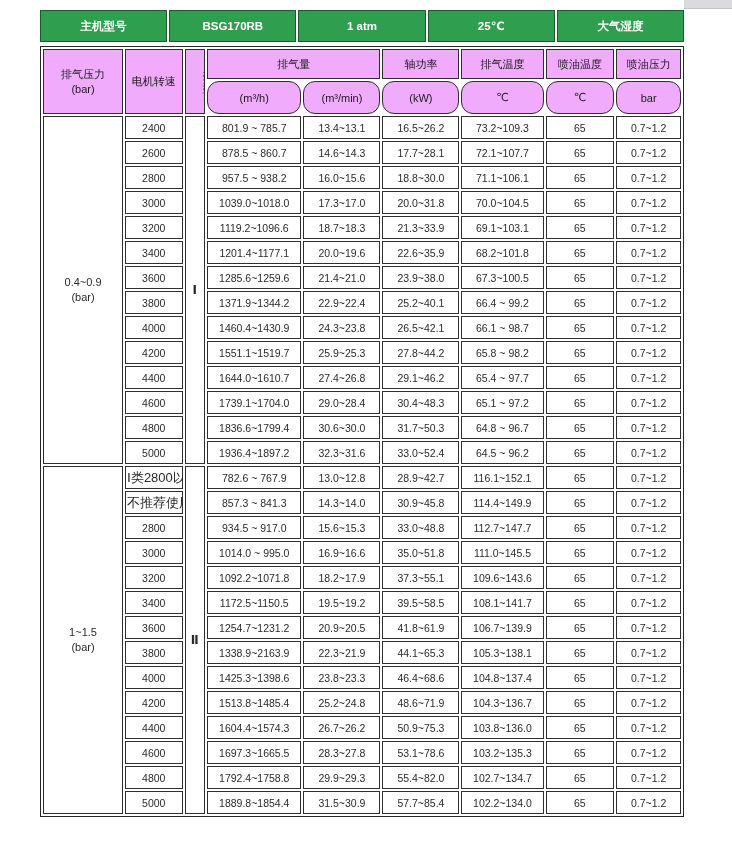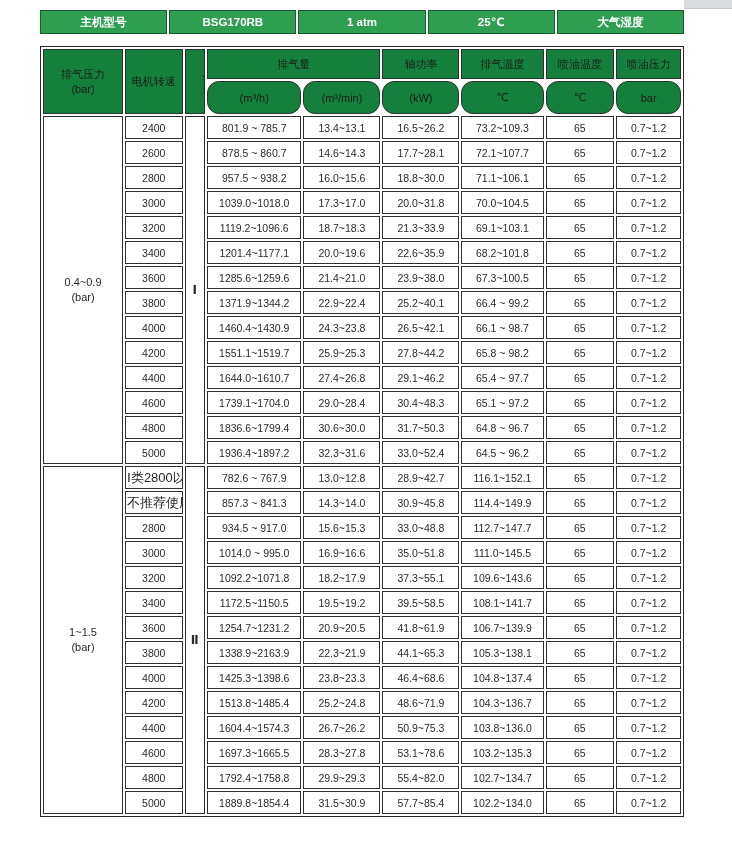--- a/index.html
+++ b/index.html
@@ -3,21 +3,21 @@
 <meta charset="utf-8">
 <style>
   html,body{margin:0;padding:0;}
   body{
     width:732px;height:842px;background:#ffffff;position:relative;
     font-family:"Liberation Sans","DejaVu Sans",sans-serif;
     -webkit-font-smoothing:antialiased;
   }
   
   .topbar{
-    position:absolute;left:40px;top:10px;width:644px;height:24px;
+    position:absolute;left:40px;top:10px;width:644px;height:32px;
     display:flex;gap:2px;box-sizing:border-box;
   }
   .topbar-cell{
     flex:1;background:#2f9e4f;border:1px solid #1a5c2e;color:#ffffff;
     font-size:11.5px;font-weight:bold;display:flex;align-items:center;
     justify-content:center;white-space:nowrap;overflow:hidden;box-sizing:border-box;
   }
   
   .corner-fragment{
     position:absolute;right:0;top:0;width:48px;height:9px;background:#d9dbde;
@@ -27,21 +27,21 @@
   .spec-table{
     position:absolute;left:40px;top:46px;width:644px;
     border-collapse:separate;border-spacing:2px;background:#ffffff;
     border:1px solid #262626;table-layout:fixed;
   }
   .spec-table th,.spec-table td{
     border:1px solid #2f2f2f;text-align:center;vertical-align:middle;
     padding:0 1px;overflow:hidden;box-sizing:content-box;
   }
   .spec-table th{
-    background:#15803d;font-weight:normal;font-size:11px;color:#1a1a1a;
+    background:#f0abfc;font-weight:normal;font-size:11px;color:#1a1a1a;
   }
   .hrow1 th{height:28px;}
   .hrow2 th{height:31px;border-radius:12px;}
   .spec-table td{
     background:#ffffff;font-size:10.5px;color:#2a2a2a;height:21px;
     white-space:nowrap;
   }
   td.small-label{font-size:13px;}
   td.pressure-cell{font-size:11px;line-height:1.35;}
   td.type-cell{font-size:12px;font-weight:bold;width:20px;}

